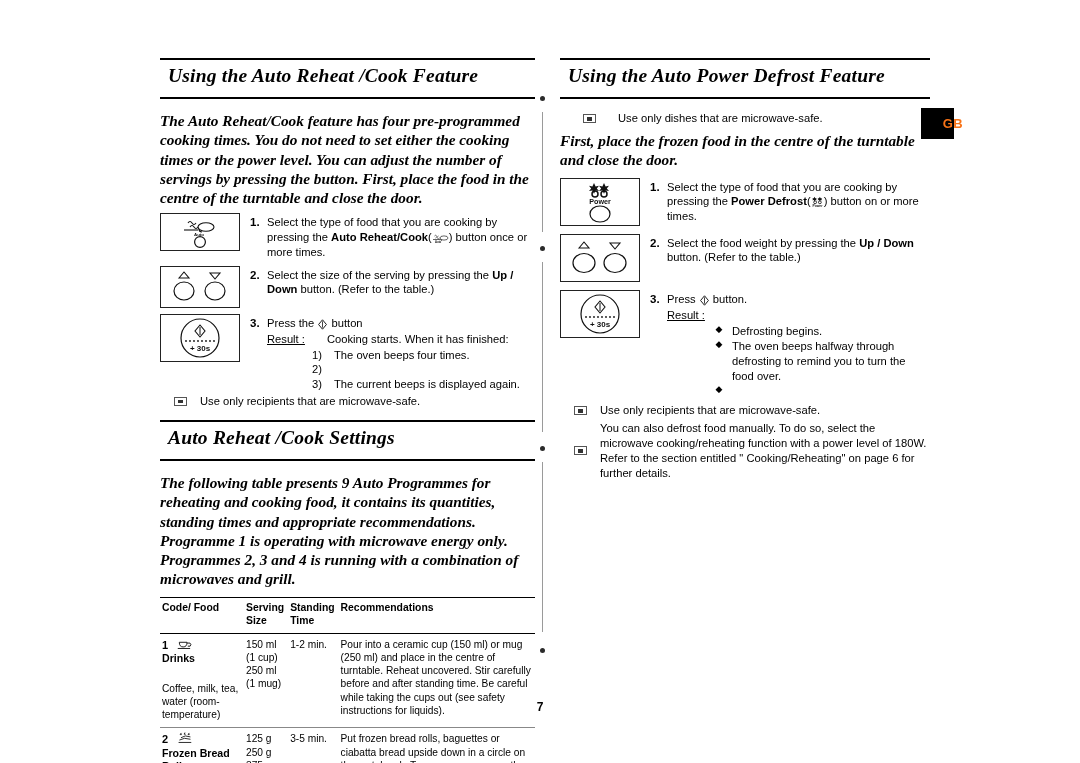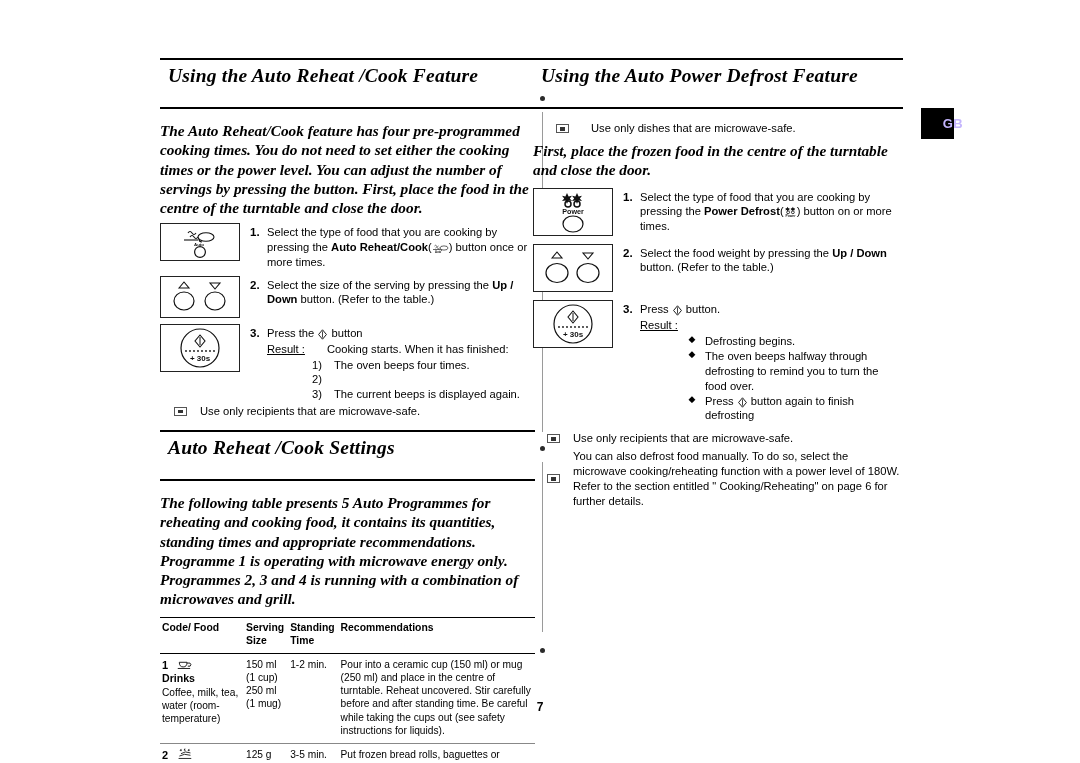--- a/index.html
+++ b/index.html
@@ -10,27 +10,27 @@
     font-family:"Liberation Sans", sans-serif;
     color:#000;
     position:relative;
     overflow:hidden;
   }
 
   .page { position:absolute; inset:0; }
 
   
   .col-left  { position:absolute; left:160px; top:58px; width:375px; }
-  .col-right { position:absolute; left:533px; top:58px; width:370px; }
+  .col-right { position:absolute; left:560px; top:58px; width:370px; }
 
   
   .sec-head {
     border-top:2.5px solid #000;
     border-bottom:2.5px solid #000;
-    padding:5px 0 20px 8px;
+    padding:5px 0 10px 8px;
     margin-bottom:12px;
   }
   .sec-head h1 {
     margin:0;
     font-family:"Liberation Serif", serif;
     font-weight:bold;
     font-style:italic;
     font-size:19.5px;
     letter-spacing:0.2px;
     white-space:nowrap;
@@ -118,28 +118,28 @@
     padding:4px 4px 6px 2px;
     border-bottom:1px solid #888;
   }
   table.settings tbody tr:last-child td { border-bottom:1.8px solid #000; }
   .c-code { width:84px; }
   .c-serv { width:42px; }
   .c-stand { width:44px; }
   .c-rec   { width:auto; }
   .codenum { font-weight:bold; font-size:11px; margin-right:6px; }
   .foodname { font-weight:bold; font-size:10.6px; }
-  .foodsub { font-size:10.2px; }
+  .foodsub { font-size:10.2px;margin-top:16px; }
   .nowrapline { white-space:nowrap; }
 
   
   .gb-badge {
     position:absolute; left:921px; top:108px;
     width:33px; height:31px;
-    background:#000; color:#c4b5fd;
+    background:#000; color:#f97316;
     font-size:13px; font-weight:bold;
     display:flex; align-items:center; justify-content:center;
     letter-spacing:0.5px;
     padding-left:31px;
   }
 
   
   .foldline {
     position:absolute; left:542px; top:96px;
     width:1px; height:610px;
@@ -283,21 +283,21 @@
 
     <div class="note" style="margin-top:2px;">
       <span class="nicon"><span class="notebox"></span></span>
       <span class="nbody">Use only recipients that are microwave-safe.</span>
     </div>
 
     <div class="sec-head" style="margin-top:10px;">
       <h1>Auto Reheat /Cook Settings</h1>
     </div>
 
-    <p class="intro" style="margin-bottom:8px;">The following table presents 5 Auto Programmes for reheating and cooking food, it contains its quantities, standing times and appropriate recommendations. Programme 1 is operating with microwave energy only. Programmes 2, 3 and 4 is running with a combination of microwaves and grill.</p>
+    <p class="intro" style="margin-bottom:8px;">The following table presents 9 Auto Programmes for reheating and cooking food, it contains its quantities, standing times and appropriate recommendations. Programme 1 is operating with microwave energy only. Programmes 2, 3 and 4 is running with a combination of microwaves and grill.</p>
 
     <table class="settings">
       <thead>
         <tr>
           <th class="c-code">Code/ Food</th>
           <th class="c-serv">Serving Size</th>
           <th class="c-stand">Standing Time</th>
           <th class="c-rec">Recommendations</th>
         </tr>
       </thead>
@@ -452,24 +452,20 @@
           <li style="padding-left:56px;">
             <span class="dia">◆</span>
             <span style="flex:1">Defrosting begins.</span>
           </li>
           <li style="padding-left:56px;">
             <span class="dia">◆</span>
             <span style="flex:1">The oven beeps halfway through defrosting to remind you to turn the food over.</span>
           </li>
           <li style="padding-left:56px;">
             <span class="dia">◆</span>
-            <span style="flex:1"><span>Press </span><svg class="isvg-mini" width="11" height="11" viewBox="0 0 14 14">
-                  <path d="M7 1 l5 6 l-5 6 l-5 -6 z" fill="none" stroke="#111" stroke-width="1.2"></path>
-                  <path d="M7 3 v8" stroke="#111" stroke-width="1"></path>
-                </svg><span> button again to finish defrosting</span></span>
           </li>
         </ul>
       </div>
     </div>
 
     <div class="note" style="margin-top:8px;">
       <span class="nicon"><span class="notebox"></span></span>
       <span class="nbody">Use only recipients that are microwave-safe.</span>
     </div>
     <div class="note" style="margin-top:2px;align-items:center;">

